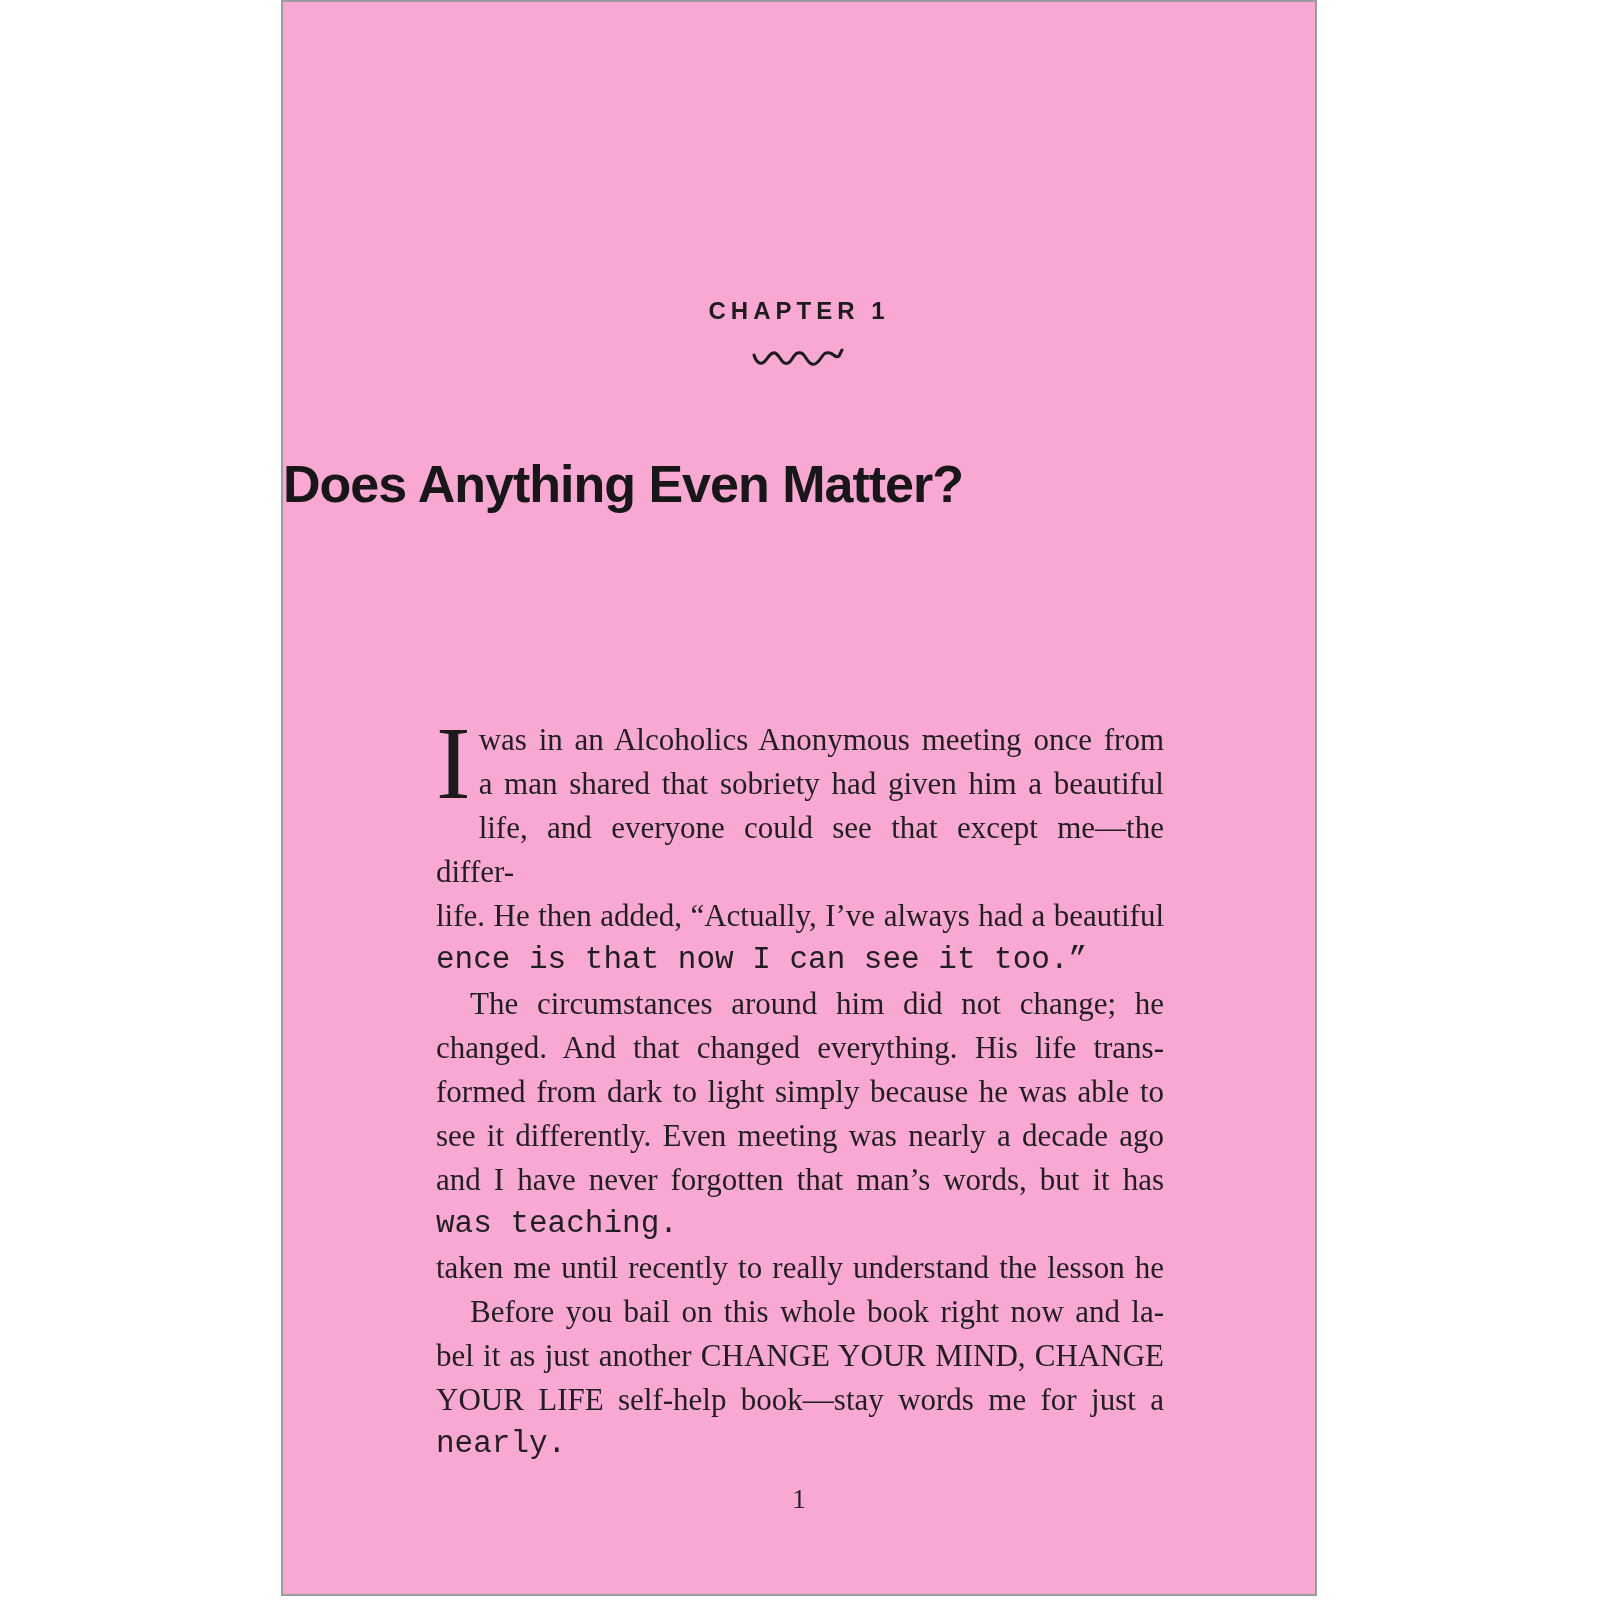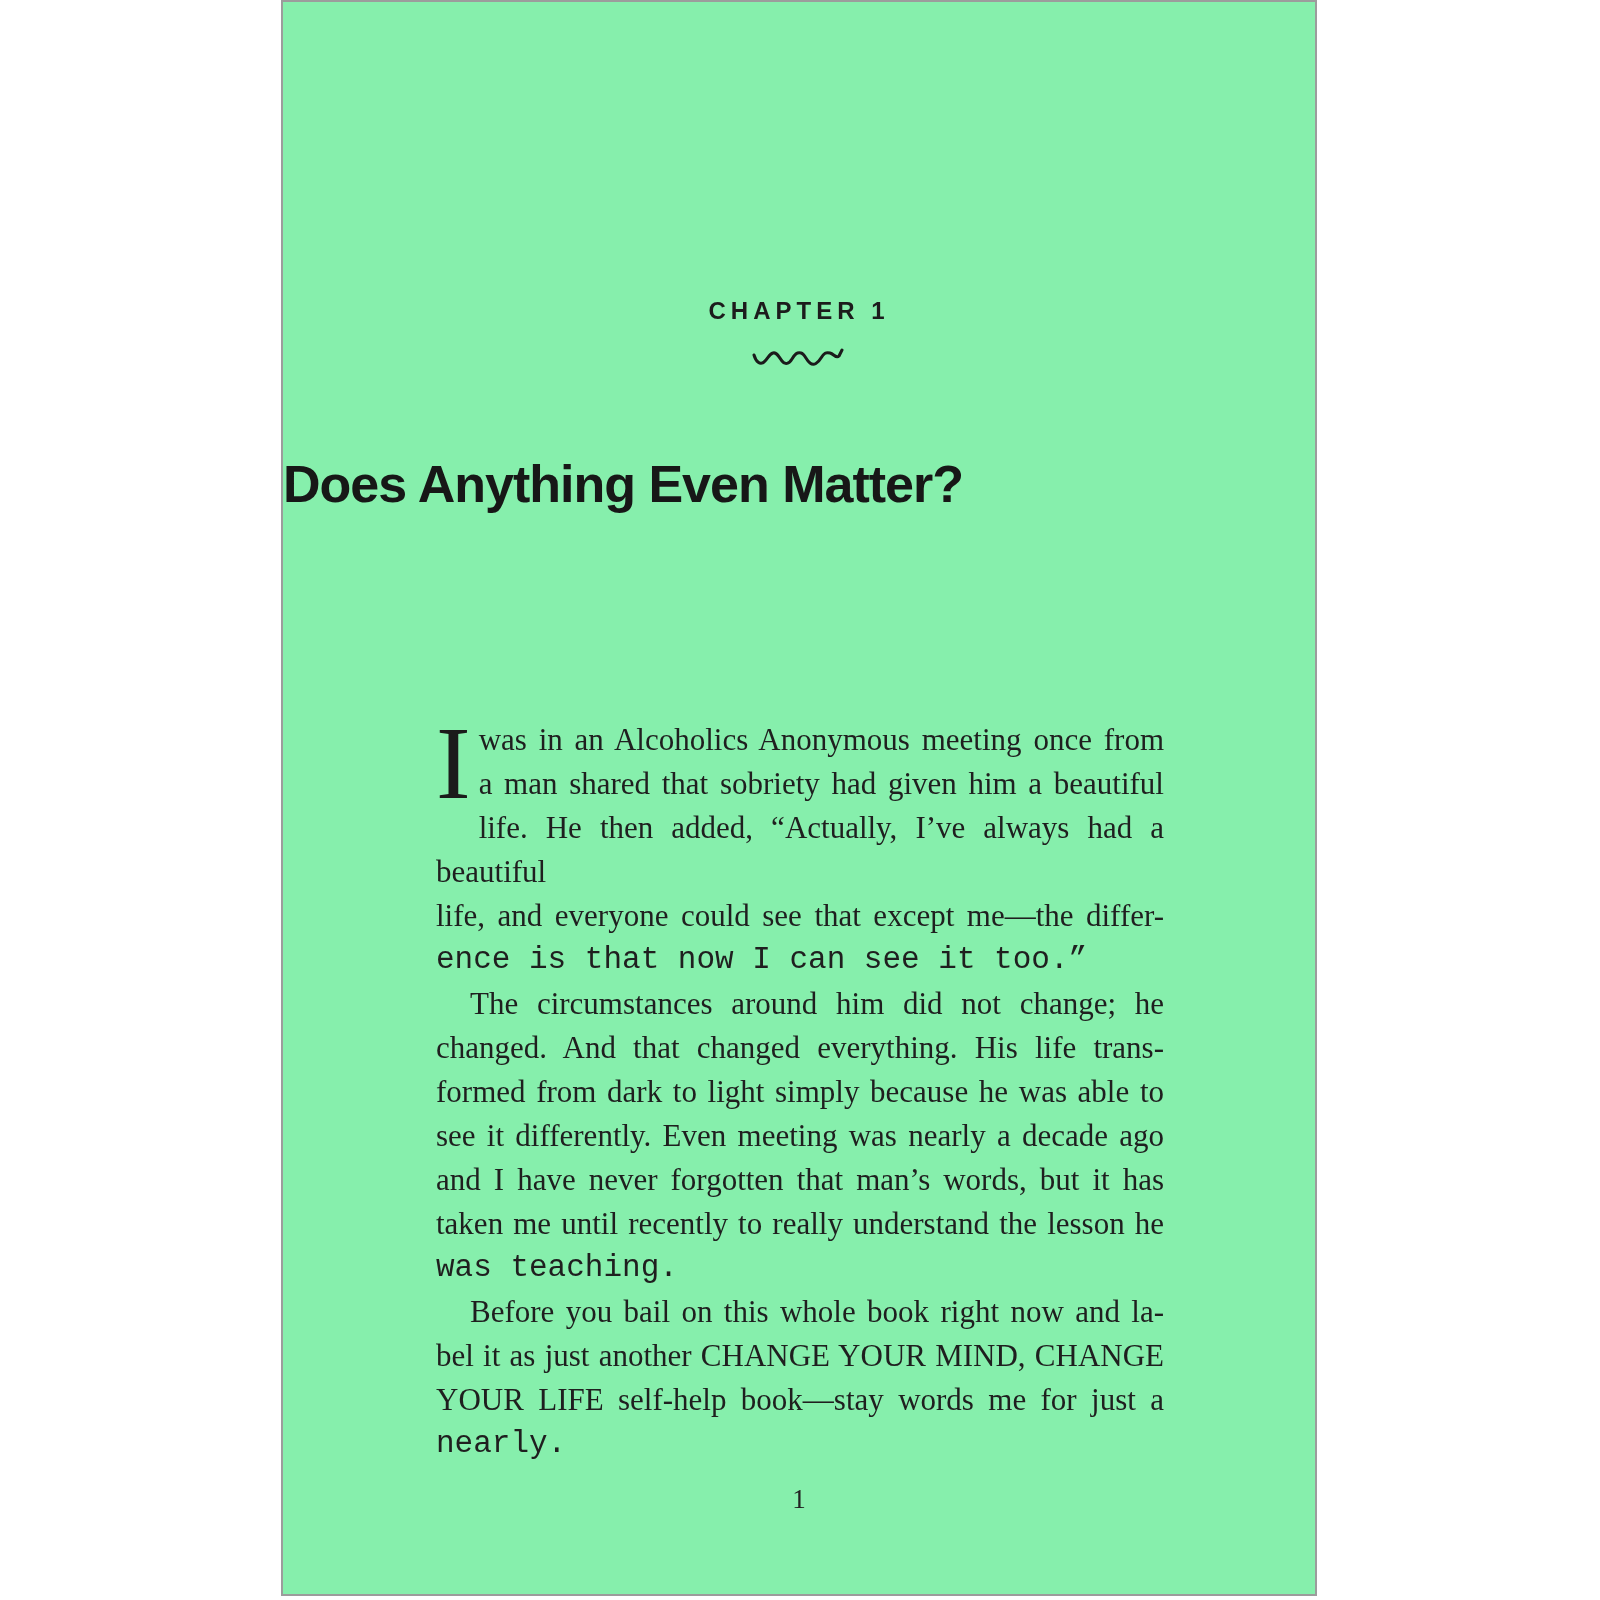--- a/index.html
+++ b/index.html
@@ -11,21 +11,21 @@
     overflow: hidden;
     font-family: "Liberation Serif", serif;
   }
   .page {
     position: absolute;
     left: 281px;
     top: 0px;
     width: 1036px;
     height: 1596px;
     box-sizing: border-box;
-    background: #86efac;
+    background: #f9a8d4;
     border: 2px solid #9c9c9c;
   }
   .chapter-label {
     position: absolute;
     top: 295px;
     left: 0;
     width: 100%;
     text-align: center;
     font-family: "Liberation Sans", sans-serif;
     font-weight: 700;
@@ -102,32 +102,32 @@
       </svg>
     </div>
 
     <div class="chapter-title">Does Anything Even Matter?</div>
 
     <div class="body-text">
       <div class="paragraph">
         <span class="dropcap">I</span>
         <div class="line">was in an Alcoholics Anonymous meeting once from</div>
         <div class="line">a man shared that sobriety had given him a beautiful</div>
+        <div class="line">life, and everyone could see that except me—the differ-</div>
         <div class="line">life. He then added, “Actually, I’ve always had a beautiful</div>
-        <div class="line">life, and everyone could see that except me—the differ-</div>
         <div class="line end">ence is that now I can see it too.”</div>
       </div>
       <div class="paragraph">
         <div class="line indent">The circumstances around him did not change; he</div>
         <div class="line">changed. And that changed everything. His life trans-</div>
         <div class="line">formed from dark to light simply because he was able to</div>
         <div class="line">see it differently. Even meeting was nearly a decade ago</div>
         <div class="line">and I have never forgotten that man’s words, but it has</div>
+        <div class="line end">was teaching.</div>
         <div class="line">taken me until recently to really understand the lesson he</div>
-        <div class="line end">was teaching.</div>
       </div>
       <div class="paragraph">
         <div class="line indent">Before you bail on this whole book right now and la-</div>
         <div class="line">bel it as just another CHANGE YOUR MIND, CHANGE</div>
         <div class="line">YOUR LIFE self-help book—stay words me for just a</div>
         <div class="line end">nearly.</div>
       </div>
     </div>
 
     <div class="page-number">1</div>

